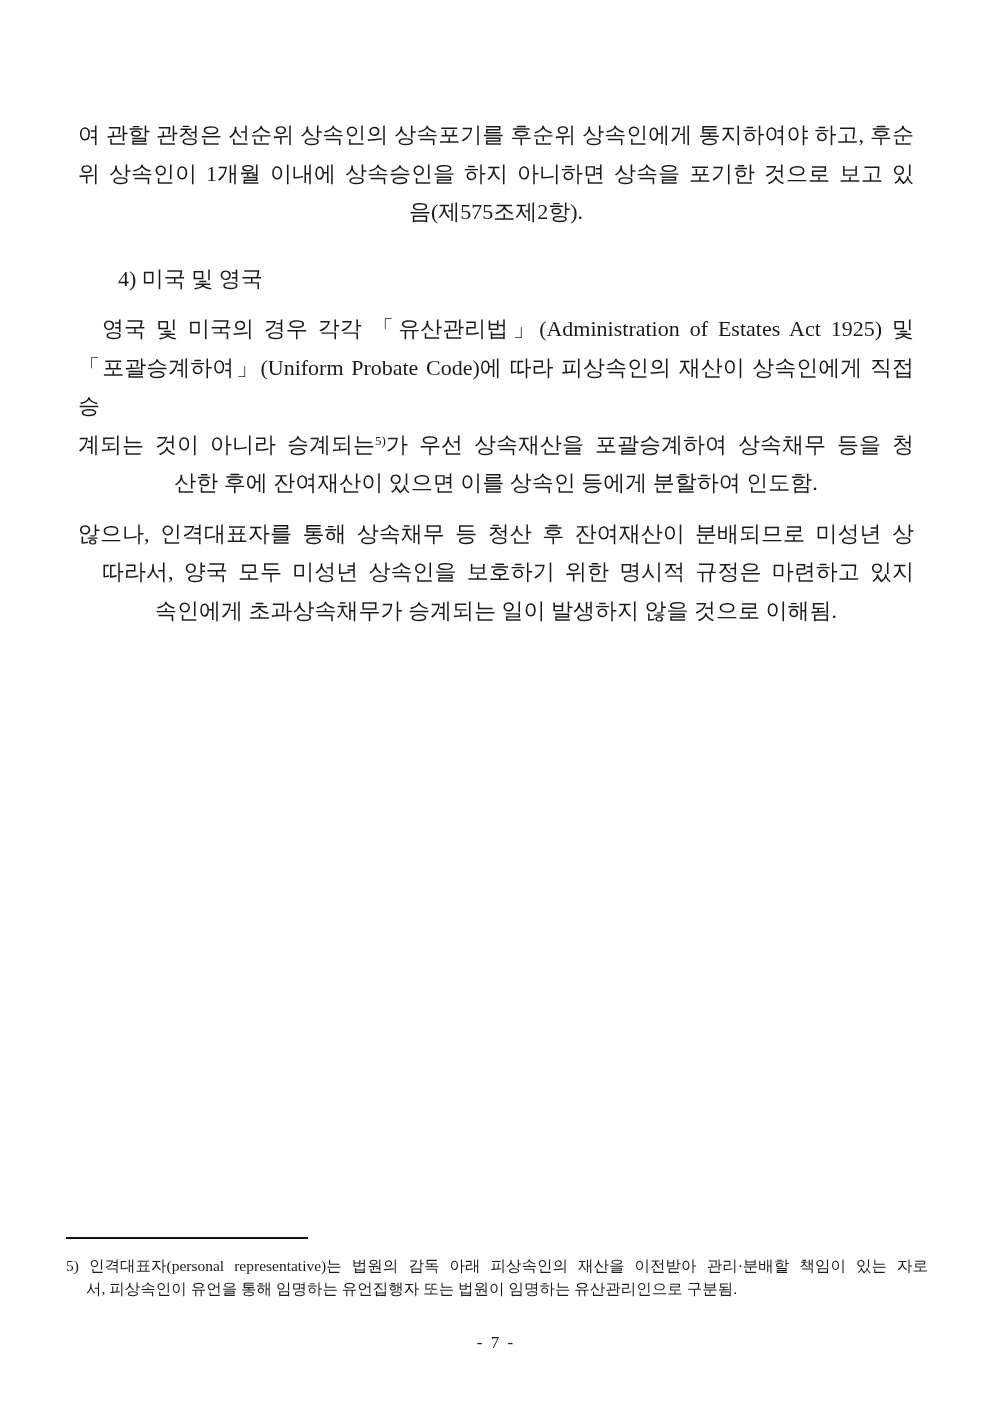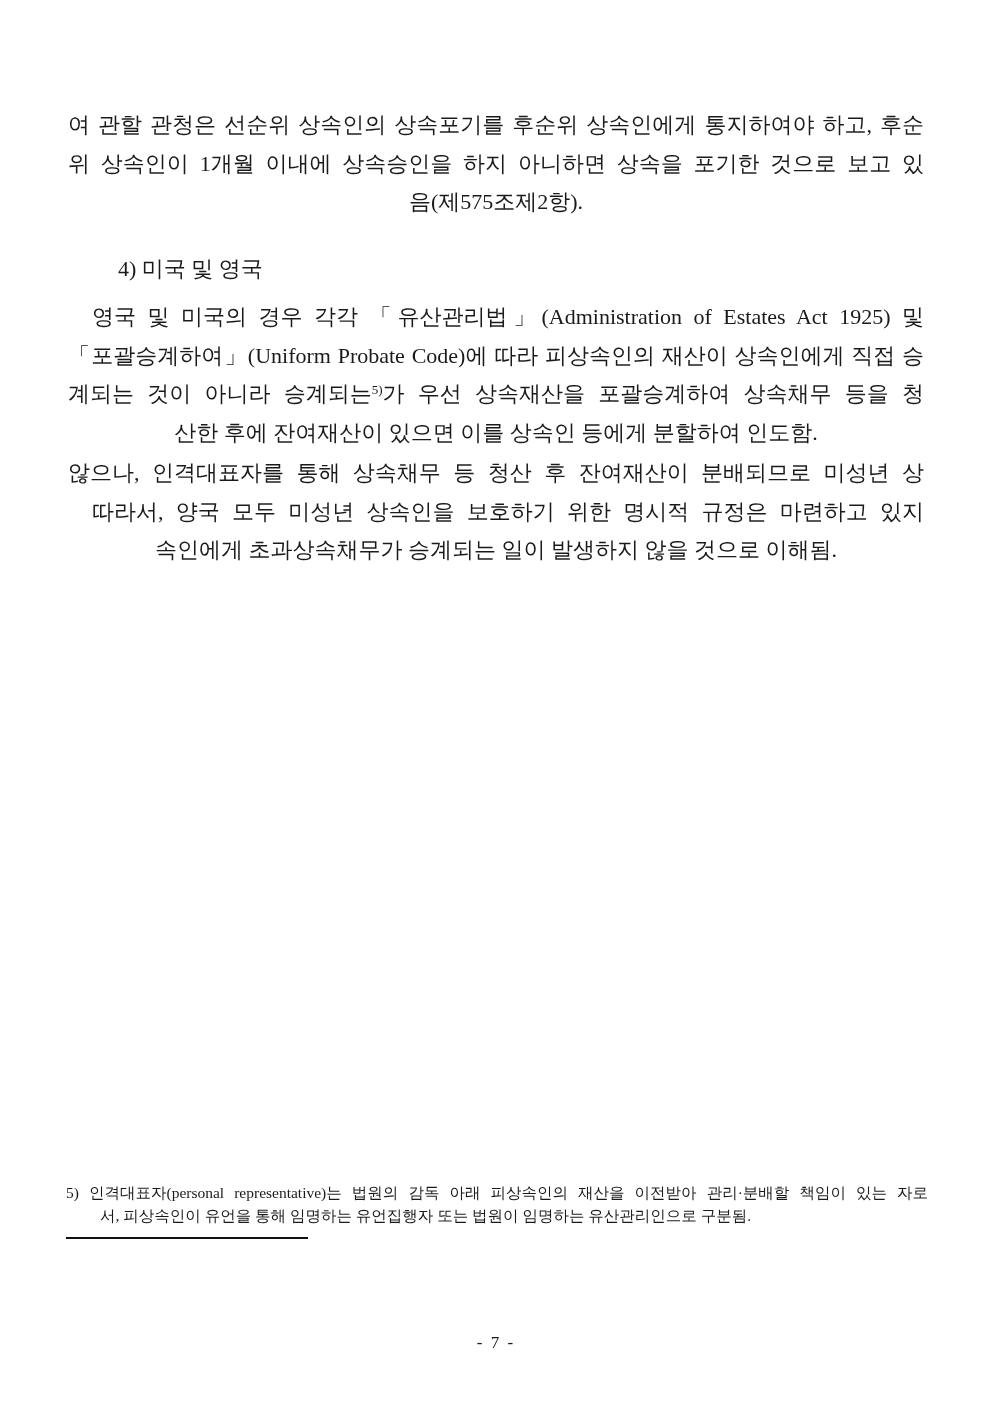--- a/index.html
+++ b/index.html
@@ -18,21 +18,21 @@
     overflow: hidden;
   }
   .content {
     position: absolute;
     left: 66px;
     right: 66px;
     top: 104px;
     font-size: 22px;
     line-height: 38.5px;
   }
-  .para { margin: 2px; }
+  .para { margin: 12px; }
   .line { text-align: center; }
   .just {
     text-align: justify;
     text-align-last: justify;
   }
   .indent { text-indent: 24px; }
   .heading {
     font-size: 22px;
     font-weight: normal;
     line-height: 38.5px;
@@ -48,30 +48,30 @@
     left: 66px;
     top: 1237px;
     width: 242px;
     height: 0;
     border-top: 2px solid #111111;
   }
   .footnote {
     position: absolute;
     left: 66px;
     right: 64px;
-    top: 1181px;
+    top: 1254px;
     font-size: 15.5px;
     line-height: 23px;
   }
   .fn-line { text-align: left; }
   .fn-just {
     text-align: justify;
     text-align-last: justify;
   }
-  .fn-cont { margin-left: 34px; }
+  .fn-cont { margin-left: 20px; }
   .page-number {
     position: absolute;
     left: 0;
     right: 0;
     top: 1333px;
     text-align: center;
     font-size: 17px;
     letter-spacing: 2px;
   }
 </style>

